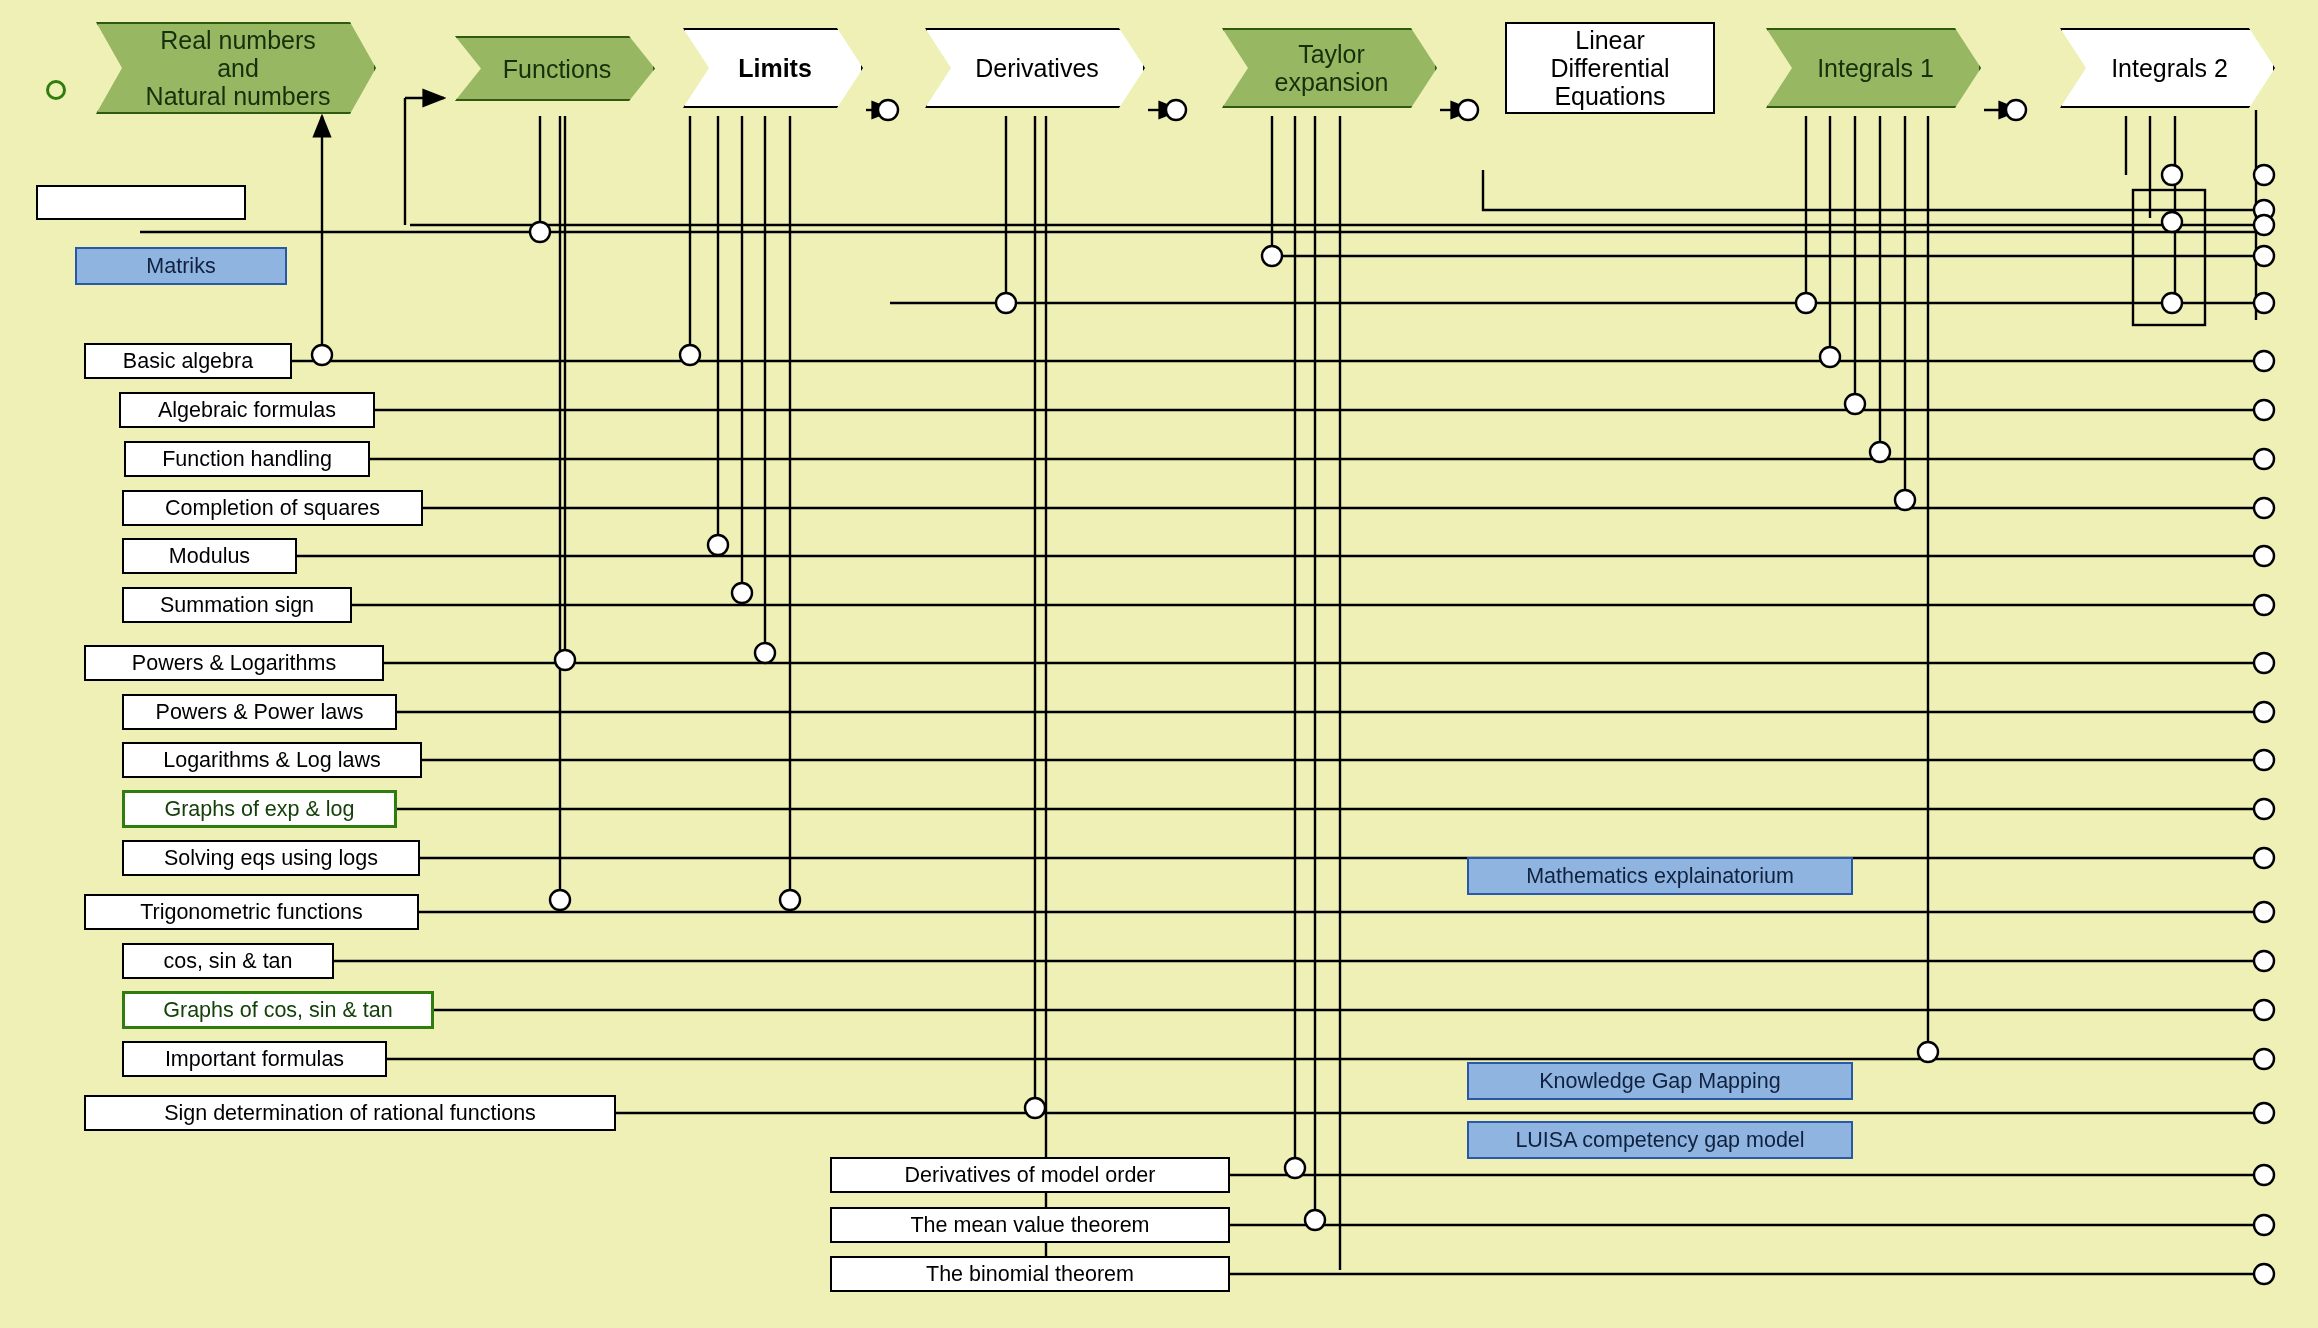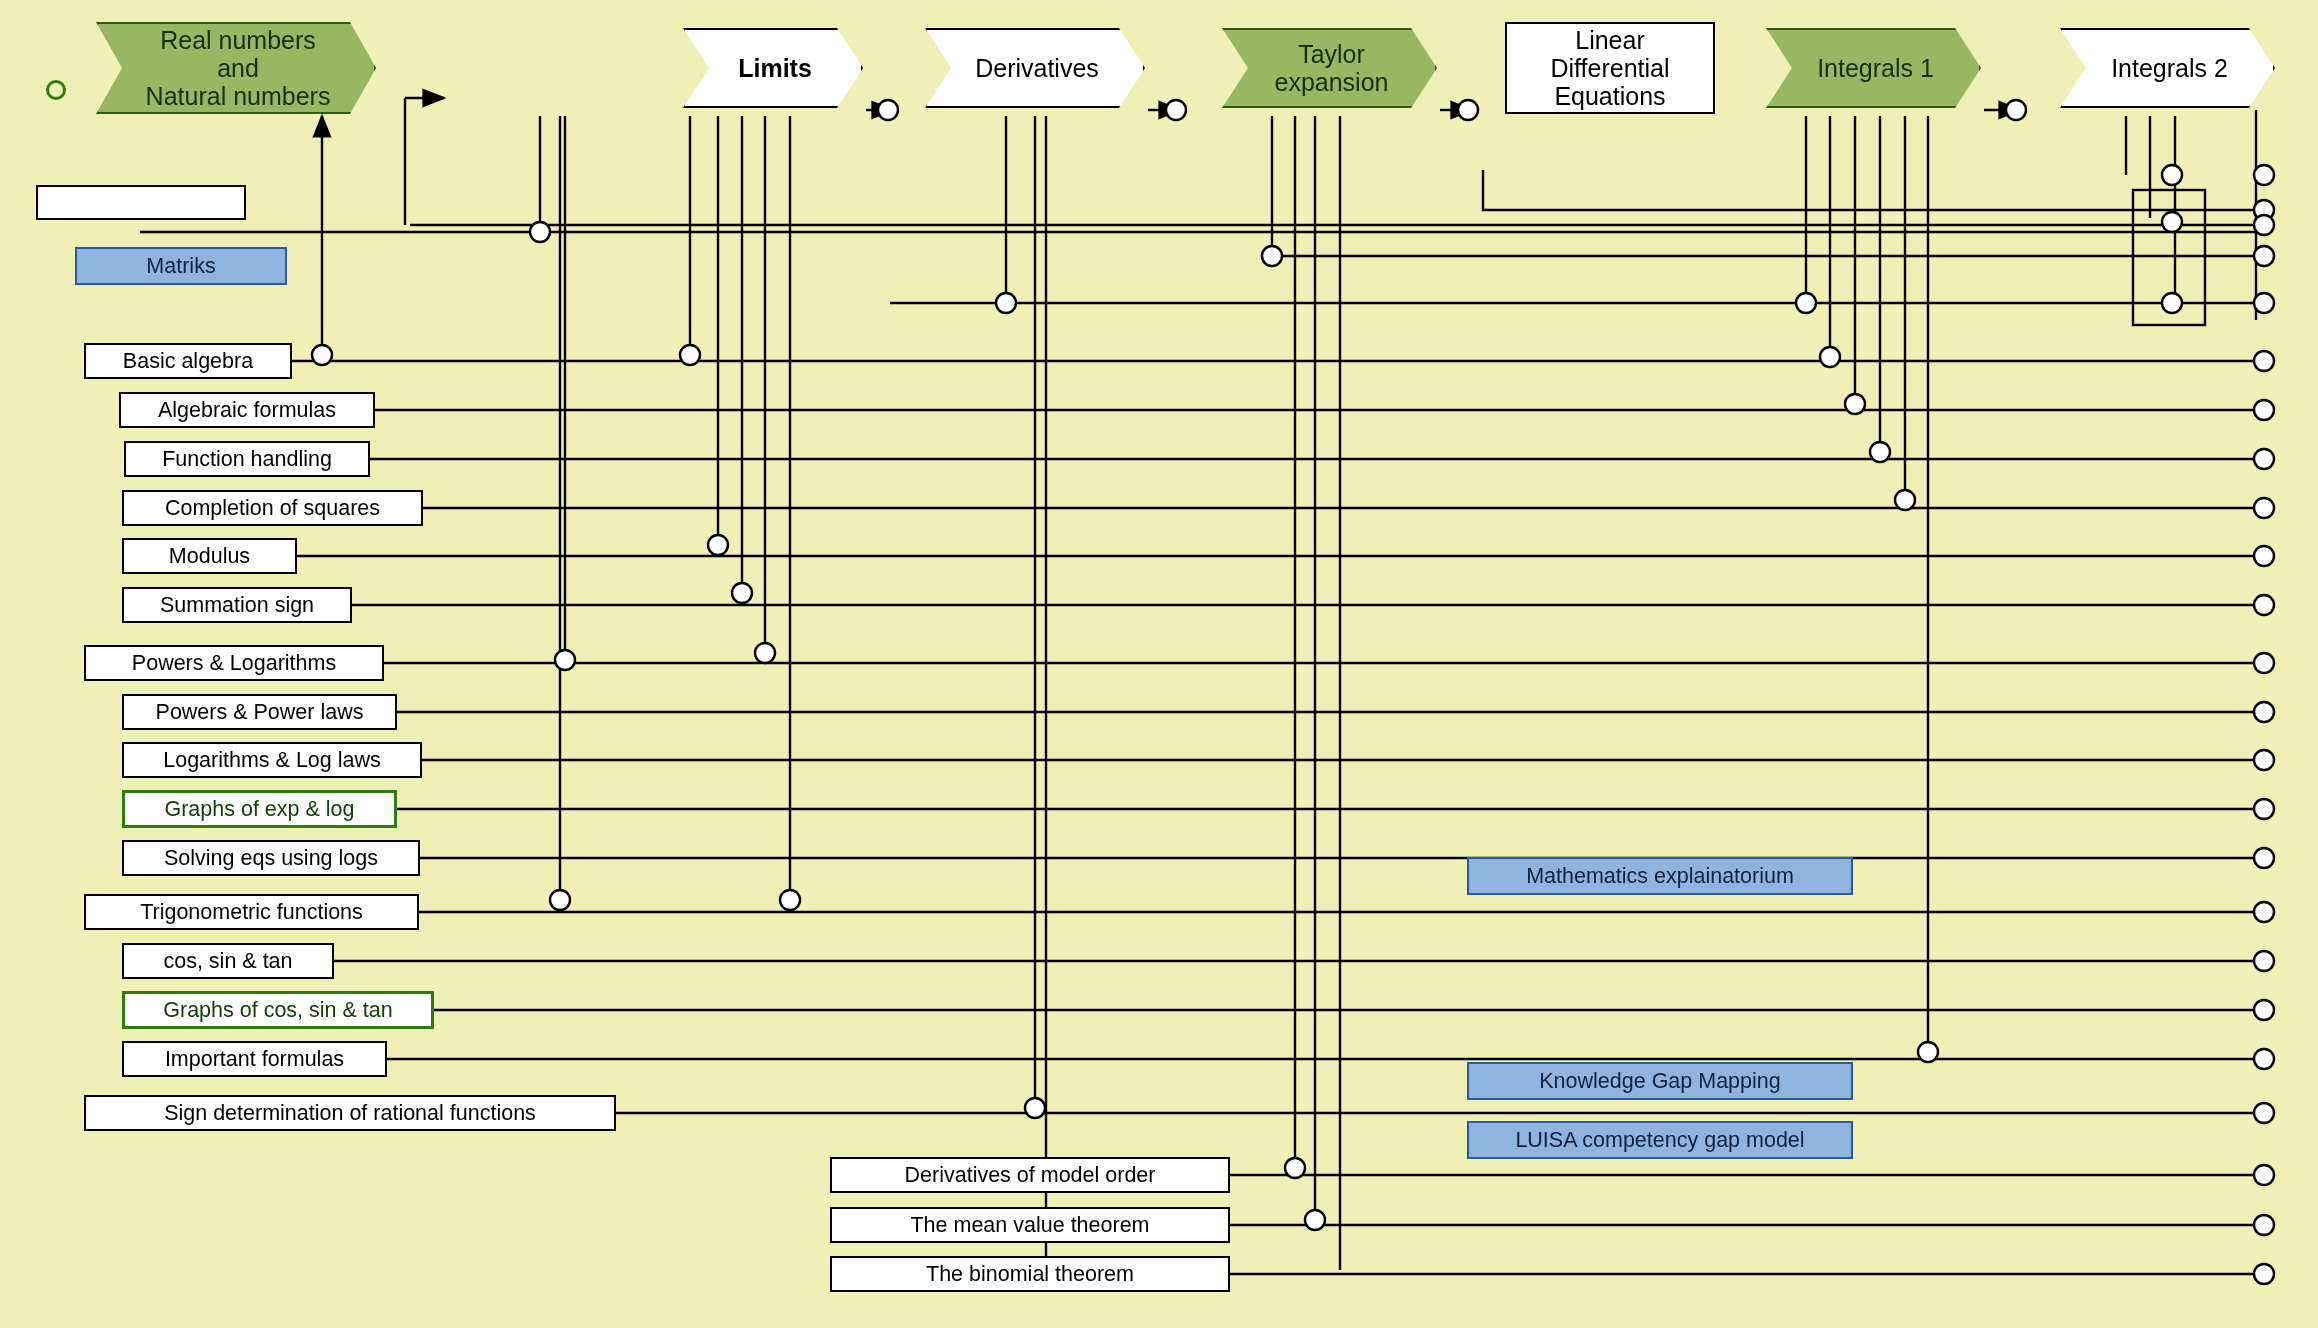--- a/index.html
+++ b/index.html
@@ -226,20 +226,21 @@
       <circle cx="2264" cy="1225" r="10"></circle>
       <circle cx="2264" cy="1274" r="10"></circle>
     </g>
   </svg>
 
   <div class="legend-dot" style="left:46px; top:80px;"></div>
 
   <div class="node stage green" style="left:96px; top:22px; width:280px; height:92px;"><span>Real numbers
 and
 Natural numbers</span></div>
+  <div class="node stage green" style="left:455px; top:36px; width:200px; height:65px;"><span>Functions</span></div>
   <div class="node stage" style="left:683px; top:28px; width:180px; height:80px;font-weight:bold;"><span>Limits</span></div>
   <div class="node stage" style="left:925px; top:28px; width:220px; height:80px;"><span>Derivatives</span></div>
   <div class="node stage green" style="left:1222px; top:28px; width:215px; height:80px;"><span>Taylor
 expansion</span></div>
   <div class="node stage plainbox" style="left:1505px; top:22px; width:210px; height:92px;"><span>Linear
 Differential
 Equations</span></div>
   <div class="node stage green" style="left:1766px; top:28px; width:215px; height:80px;"><span>Integrals 1</span></div>
   <div class="node stage" style="left:2060px; top:28px; width:215px; height:80px;"><span>Integrals 2</span></div>
 

